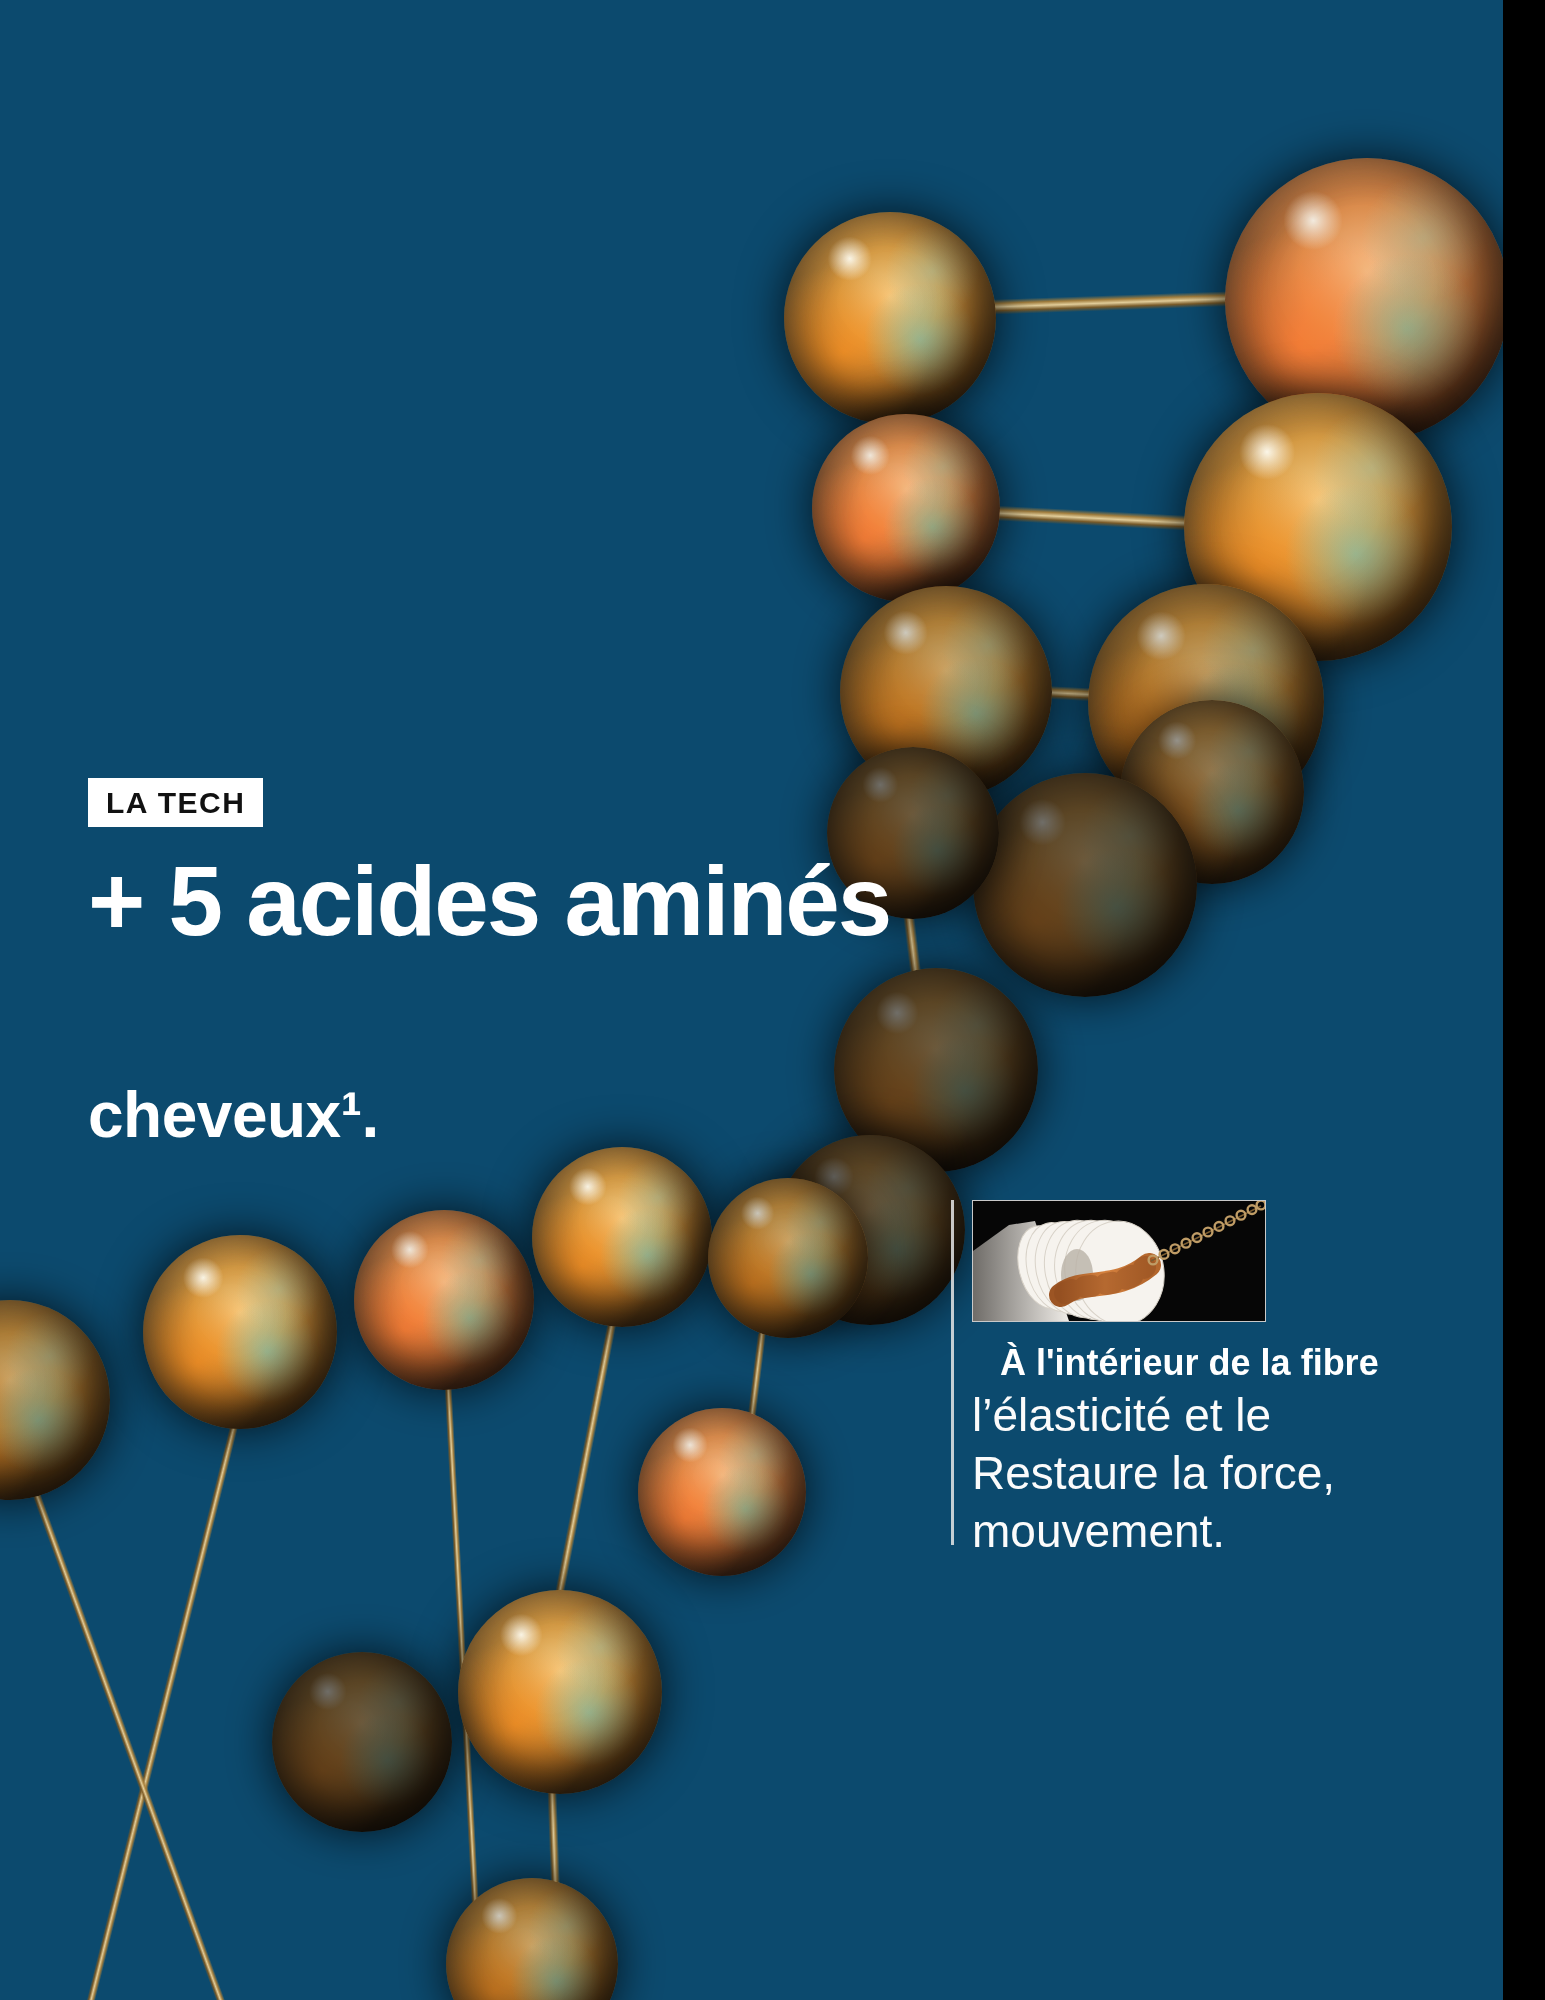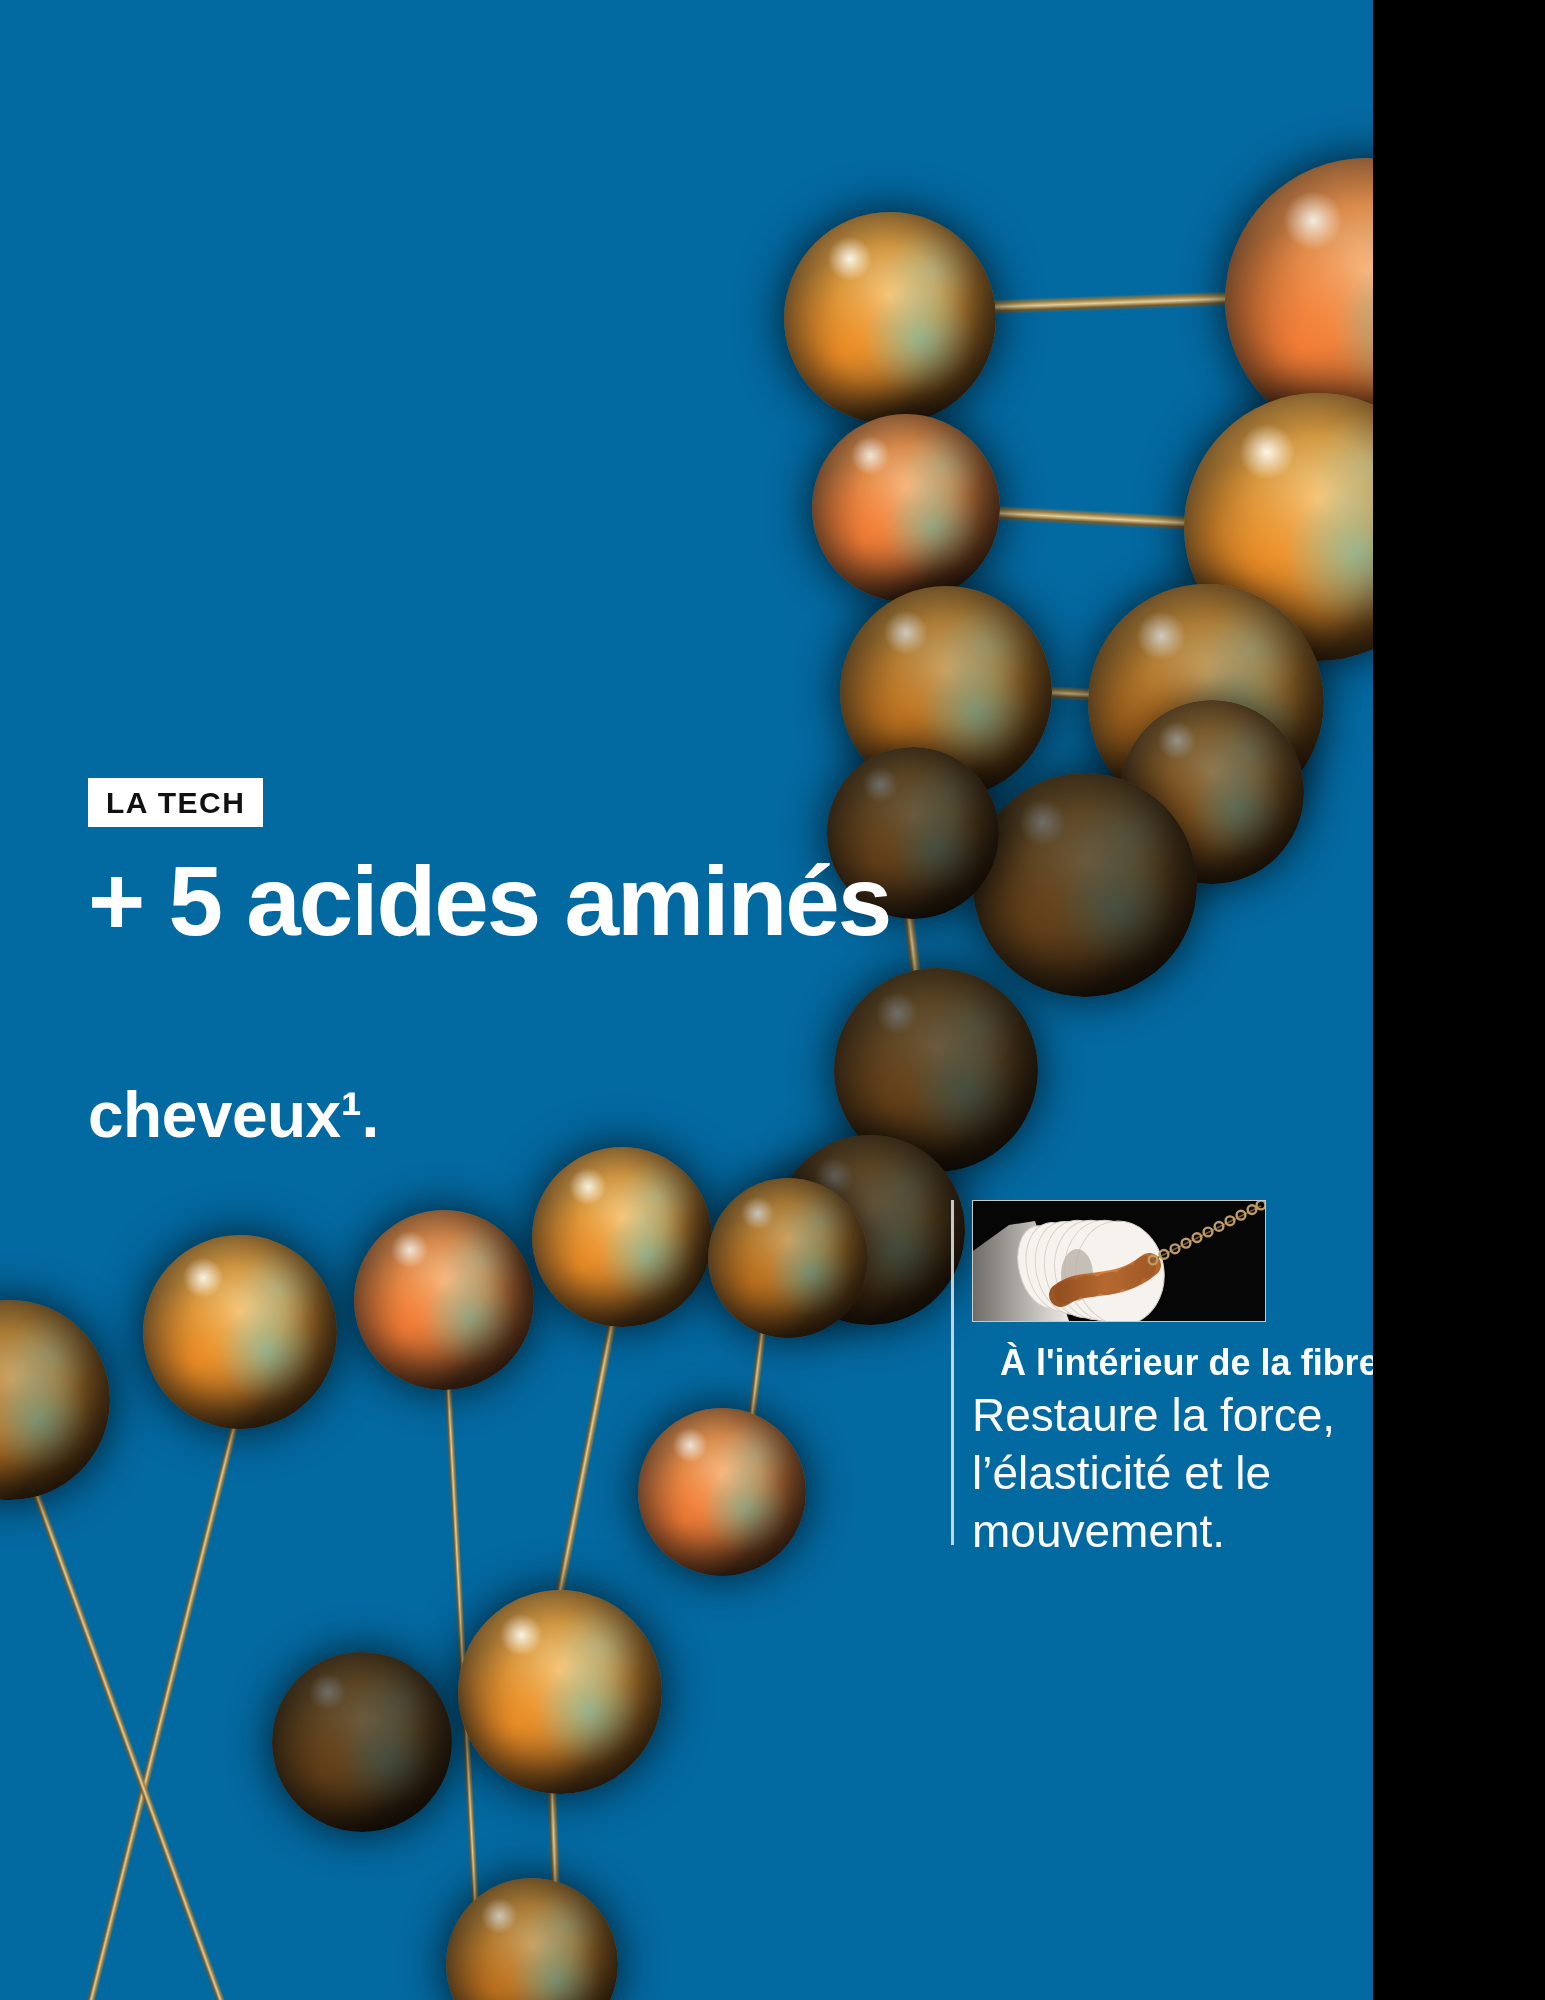--- a/index.html
+++ b/index.html
@@ -1,18 +1,18 @@
 <!DOCTYPE html>
 <html><head>
 <meta charset="utf-8">
 <style>
   html,body{margin:0;padding:0;background:#000;}
   .canvas{
-    position:relative;width:1373px;height:2000px;overflow:hidden;
-    background:#0369a1;font-family:"Liberation Sans",sans-serif;color:#fff;
+    position:relative;width:1503px;height:2000px;overflow:hidden;
+    background:#0c4a6e;font-family:"Liberation Sans",sans-serif;color:#fff;
   }
   
   .sphere{
     position:absolute;border-radius:50%;z-index:2;
     background:
       radial-gradient(circle at 31% 22%, rgba(255,253,242,.95) 0%, rgba(255,253,242,0) 10%),
       radial-gradient(circle at 64% 60%, rgba(96,208,216,.5) 0%, rgba(96,208,216,0) 30%),
       radial-gradient(circle at 70% 28%, rgba(140,220,225,.35) 0%, rgba(140,220,225,0) 22%),
       radial-gradient(circle at 28% 66%, rgba(255,148,36,.8) 0%, rgba(255,148,36,0) 42%),
       radial-gradient(circle at 50% 40%, #f6cd85 0%, #d49a44 30%, #8a5c22 55%, #3c240c 78%, #0b0603 95%);
@@ -145,19 +145,19 @@
             <circle cx="279" cy="8.6" r="4.4"></circle>
           <circle cx="288" cy="4" r="4.4"></circle>
         </g>
       </g>
     </svg>
   </div>
 
   <div class="fiber-caption">À l'intérieur de la fibre</div>
 
   <div class="fiber-body">
+    <div>l’élasticité et le</div>
     <div>Restaure la force,</div>
-    <div>l’élasticité et le</div>
     <div>mouvement.</div>
   </div>
 
 
 </div>
 
 </body></html>

